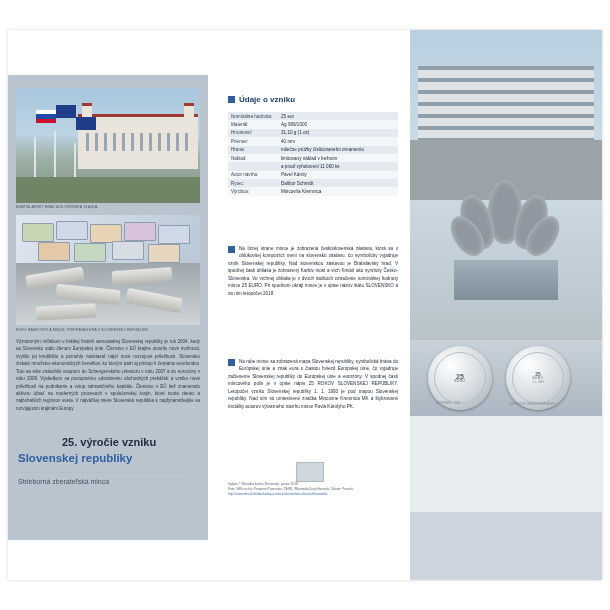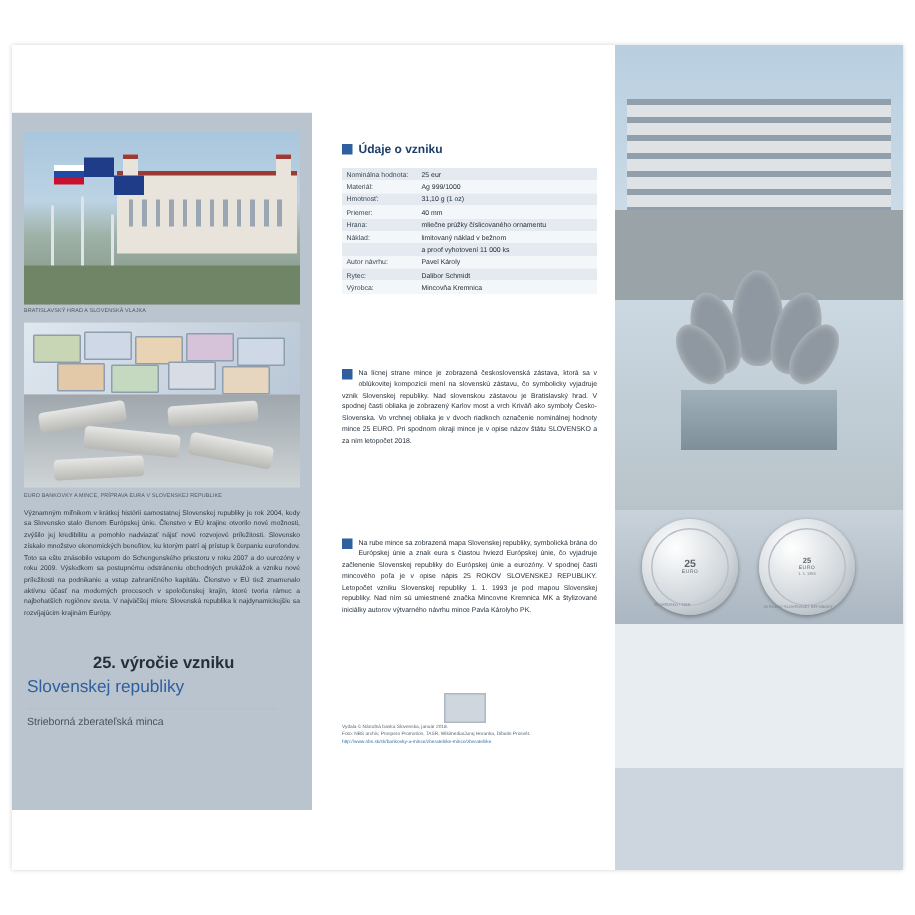--- a/index.html
+++ b/index.html
@@ -135,21 +135,21 @@
   .coin .val{font-size:7px;font-weight:bold;color:#5d666d;line-height:1;}
   .coin .val small{display:block;font-size:3.4px;font-weight:normal;letter-spacing:.3px;}
   .coin .ring-text{
     position:absolute;left:0;top:0;width:100%;height:100%;font-size:2.6px;color:#7c858c;
   }
   .coin .ring-text span{position:absolute;}
   .right-title-box{
     position:absolute;left:410px;top:416px;width:192px;height:96px;background:#e8edf1;
   }
   .rt-line1{position:absolute;left:18px;top:436px;color:#23303c;font-size:11px;font-weight:bold;margin-left:44px;}
-  .rt-line2{position:absolute;left:18px;top:452px;color:#2f5f9e;font-size:11.5px;font-weight:normal;}
+  .rt-line2{position:absolute;left:18px;top:452px;color:#2f5f9e;font-size:11.5px;font-weight:bold;}
   .rt-rule{position:absolute;left:18px;top:472px;width:166px;height:1px;background:#b6c0c9;}
   .rt-line3{position:absolute;left:18px;top:478px;color:#47535f;font-size:7px;}
   .blue-bar{
     position:absolute;left:410px;top:512px;width:192px;height:68px;background:#cdd6de;
   }
   .left-accent{
     position:absolute;left:8px;top:30px;width:200px;height:45px;background:#ffffff;
   }
 </style>
 </head>

